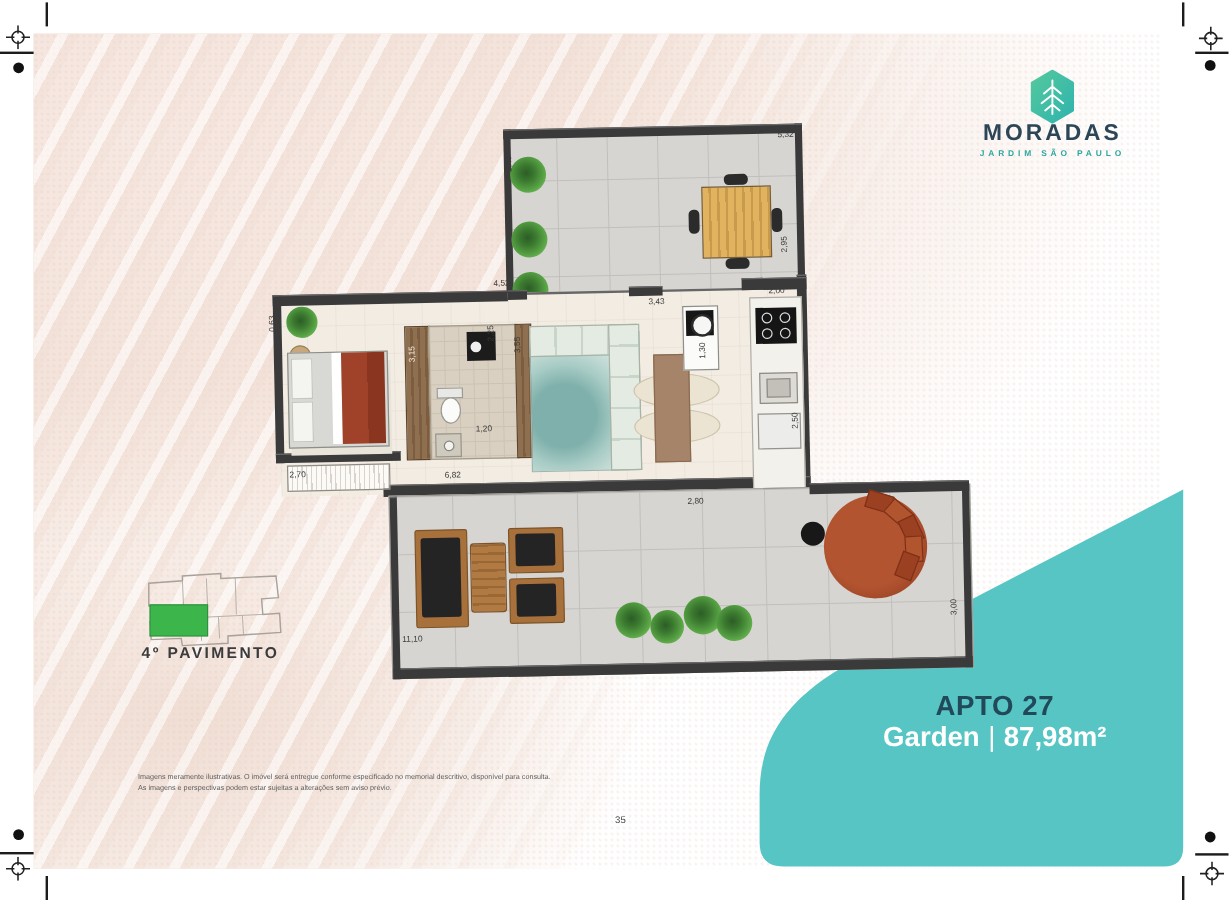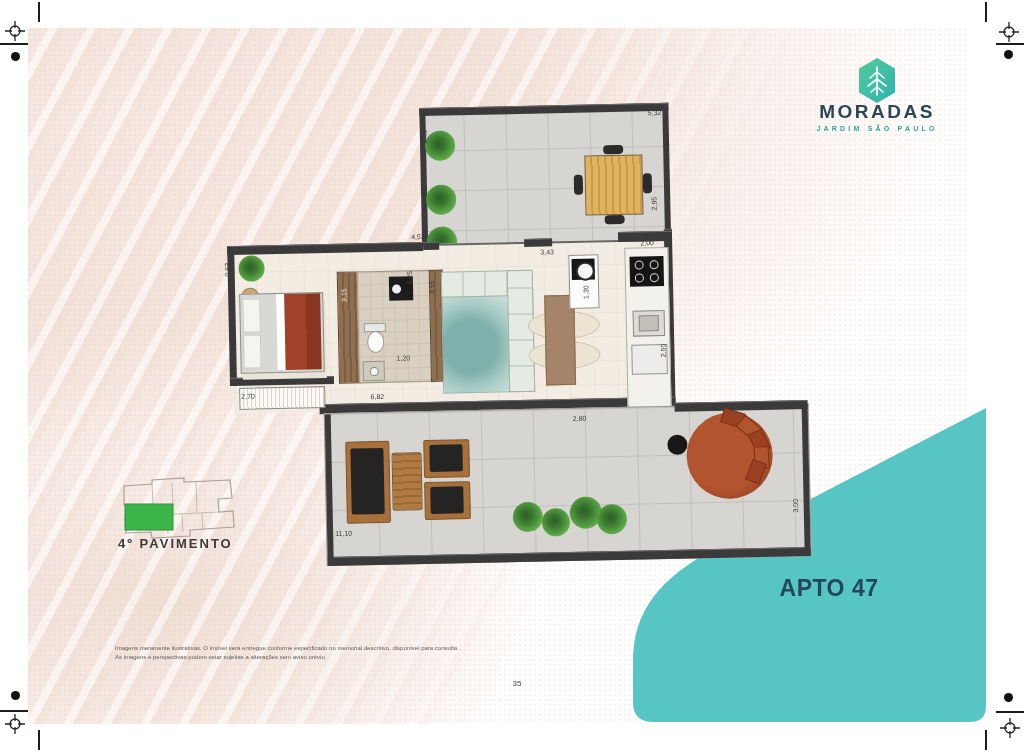--- a/index.html
+++ b/index.html
@@ -89,21 +89,24 @@
       <path d="M10 0V7 M10 13v7 M0 10h7 M13 10h7" stroke="#222" stroke-width="1.3"></path>
     </svg>
   <svg class="crosshair" style="left:1000px;top:718px;" viewBox="0 0 20 20">
       <circle cx="10" cy="10" r="5" fill="none" stroke="#222" stroke-width="1.3"></circle>
       <path d="M10 0V7 M10 13v7 M0 10h7 M13 10h7" stroke="#222" stroke-width="1.3"></path>
     </svg>
 
   <svg class="blob" width="1024" height="752" viewBox="0 0 1024 752">
     <path d="M986 408 L720 546 C658 578 633 612 633 662 L633 702 Q633 722 653 722 L970 722 Q986 722 986 706 Z" fill="#58c5c5"></path>
   </svg>
-  <div class="apto">APTO 47</div>
+  <div class="apto">APTO 27</div>
+  <div class="gardenline">
+    <span>Garden</span><span class="sep">|</span><span>87,98m²</span>
+  </div>
 
   <svg class="logo-hex" viewBox="0 0 40 46">
     <defs>
         <linearGradient id="lg" x1="0" y1="0" x2="1" y2="1">
       <stop offset="0" stop-color="#55c99d"></stop>
           <stop offset="1" stop-color="#2eb3ae"></stop>
         </linearGradient>
       </defs>
     <path d="M20 1 L37 11 V34 L20 44 L3 34 V11 Z" fill="url(#lg)" stroke="url(#lg)" stroke-width="2" stroke-linejoin="round"></path>
     <path d="M20 37 V9 M20 14 L13 20 M20 14 L27 20 M20 21 L11 28 M20 21 L29 28 M20 29 L14 34 M20 29 L26 34" stroke="#ffffff" stroke-width="1.6" fill="none" stroke-linecap="round"></path>

